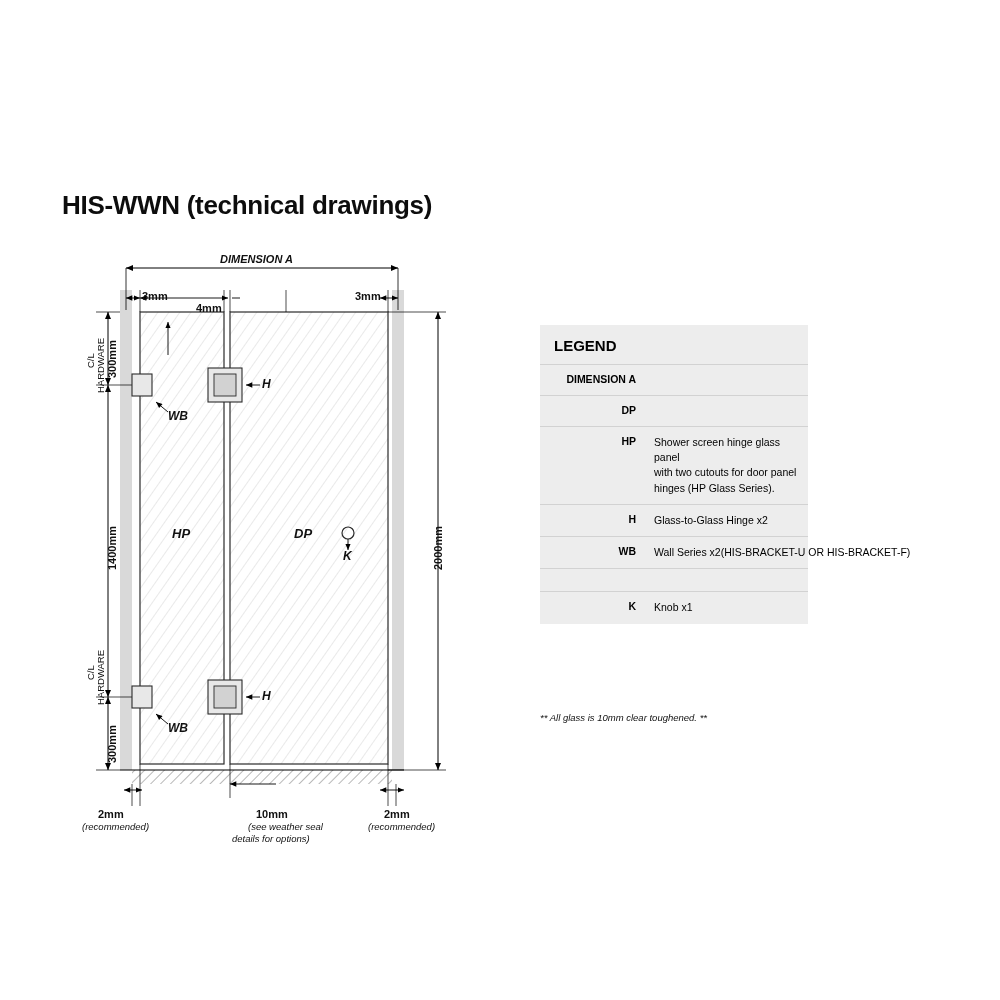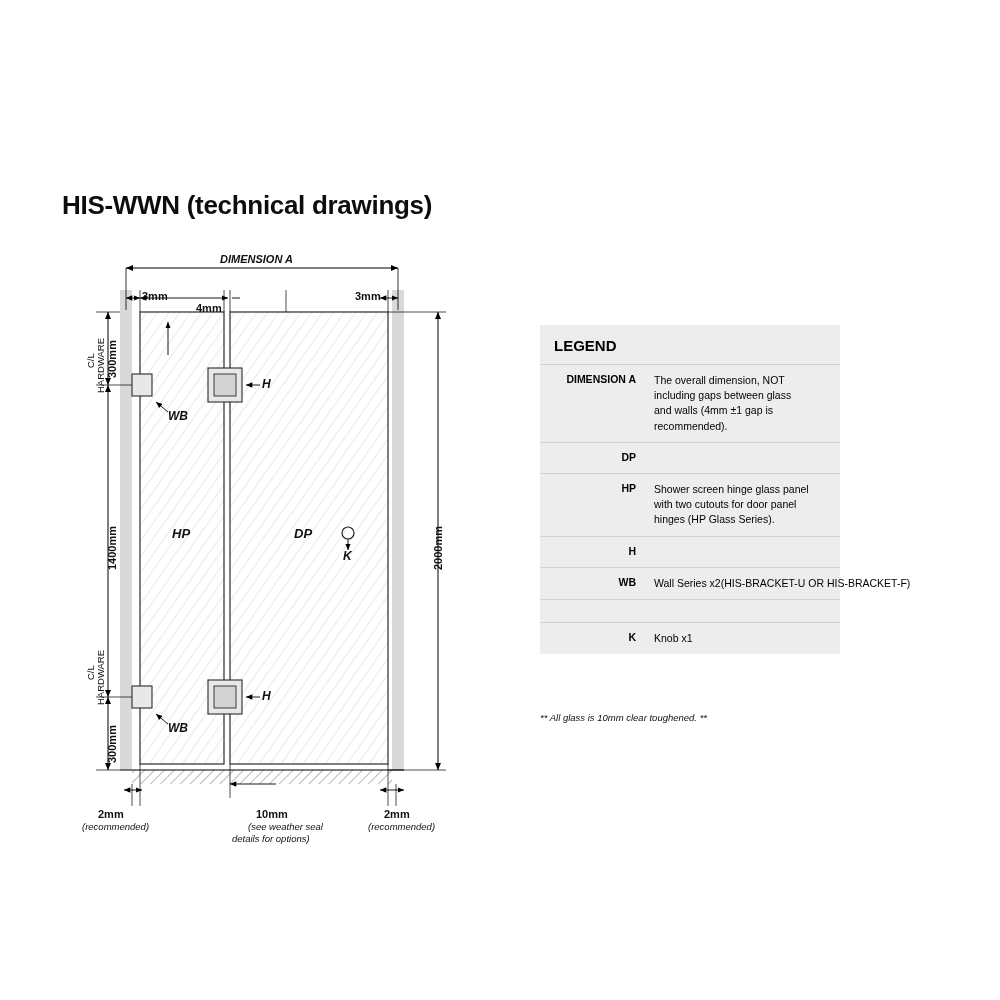--- a/index.html
+++ b/index.html
@@ -49,21 +49,21 @@
   .vert {
     transform-origin: 0 0;
     transform: rotate(-90deg);
   }
 
   
   #legend {
     position: absolute;
     left: 540px;
     top: 325px;
-    width: 300px;
+    width: 268px;
     background: #ededed;
     border: 0;
   }
   #legend .legend-title {
     font-size: 15px;
     font-weight: bold;
     padding: 12px 14px 10px 14px;
     border-bottom: 1px solid #d2d2d2;
   }
   .legend-row {
@@ -228,39 +228,36 @@
 
   <div class="lbl bold" style="left:304px; top:558px;">2mm</div>
   <div class="lbl small italic" style="left:288px; top:572px;">(recommended)</div>
 </div>
 
 <div id="legend">
   <div class="legend-title">LEGEND</div>
 
   <div class="legend-row">
     <div class="legend-key">DIMENSION A</div>
-    <div class="legend-val">The overall dimension, NOT
-including gaps between glass
-and walls (4mm ±1 gap is
-recommended).</div>
   </div>
 
   <div class="legend-row">
     <div class="legend-key">DP</div>
   </div>
 
   <div class="legend-row">
     <div class="legend-key">HP</div>
     <div class="legend-val">Shower screen hinge glass panel
 with two cutouts for door panel
 hinges (HP Glass Series).</div>
   </div>
 
   <div class="legend-row">
     <div class="legend-key">H</div>
+    <div class="legend-val">Glass-to-Glass Hinge x2</div>
   </div>
 
   <div class="legend-row">
     <div class="legend-key">WB</div>
     <div class="legend-val wide">Wall Series x2(HIS-BRACKET-U OR HIS-BRACKET-F)</div>
   </div>
 
   <div class="legend-row spacer">
     <div class="legend-key"></div>
     <div class="legend-val"></div>

